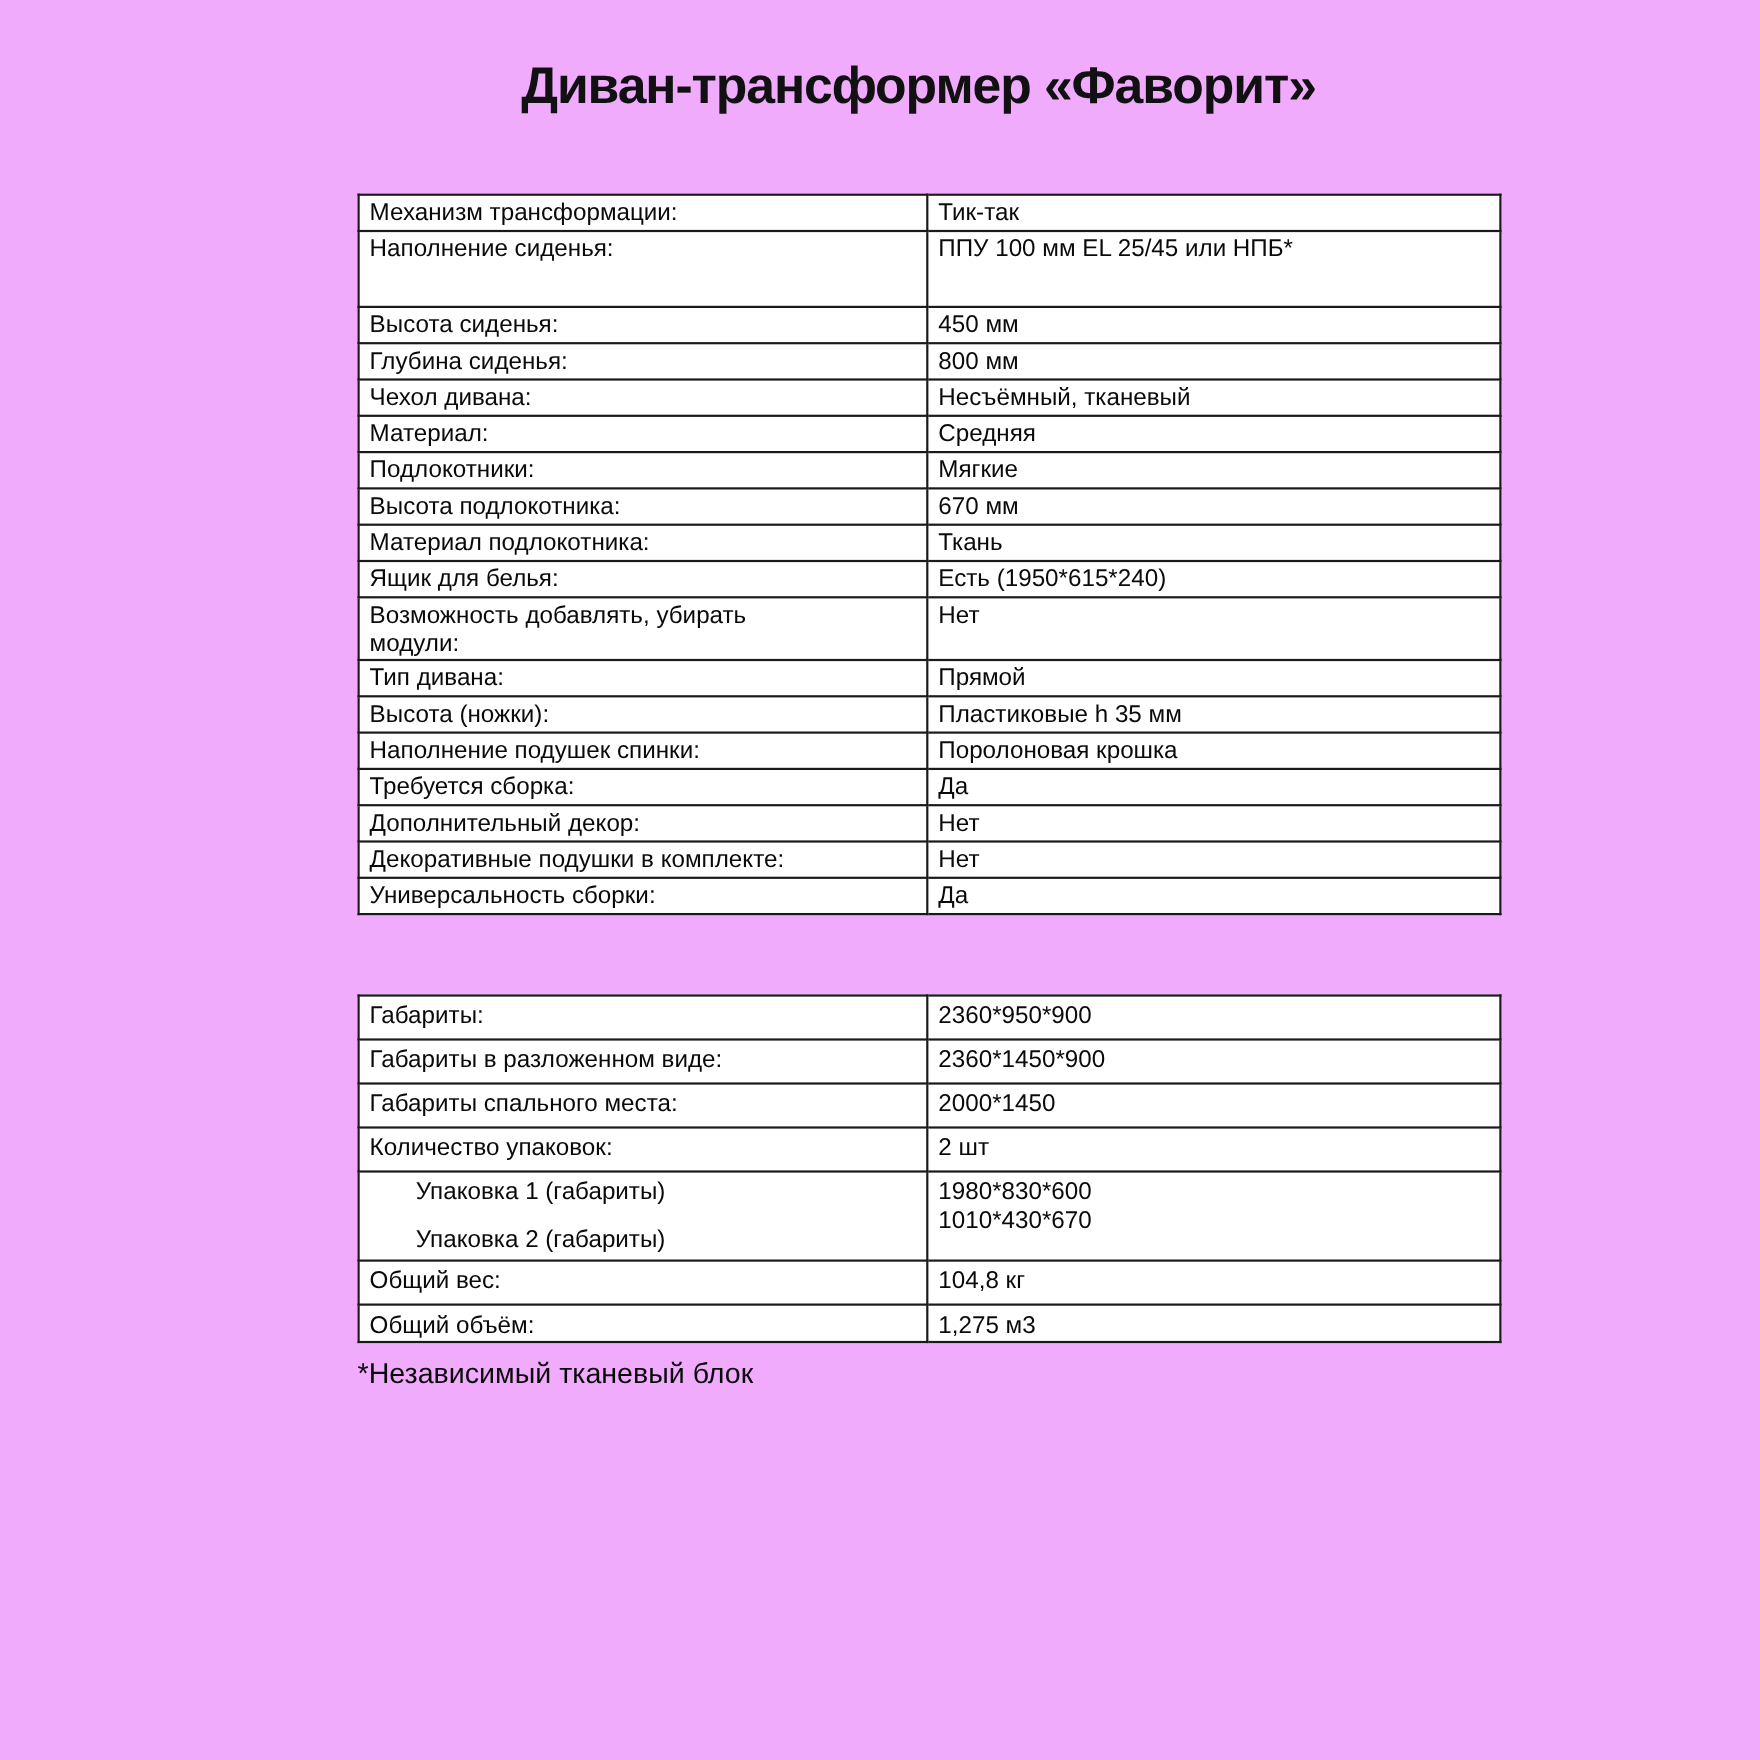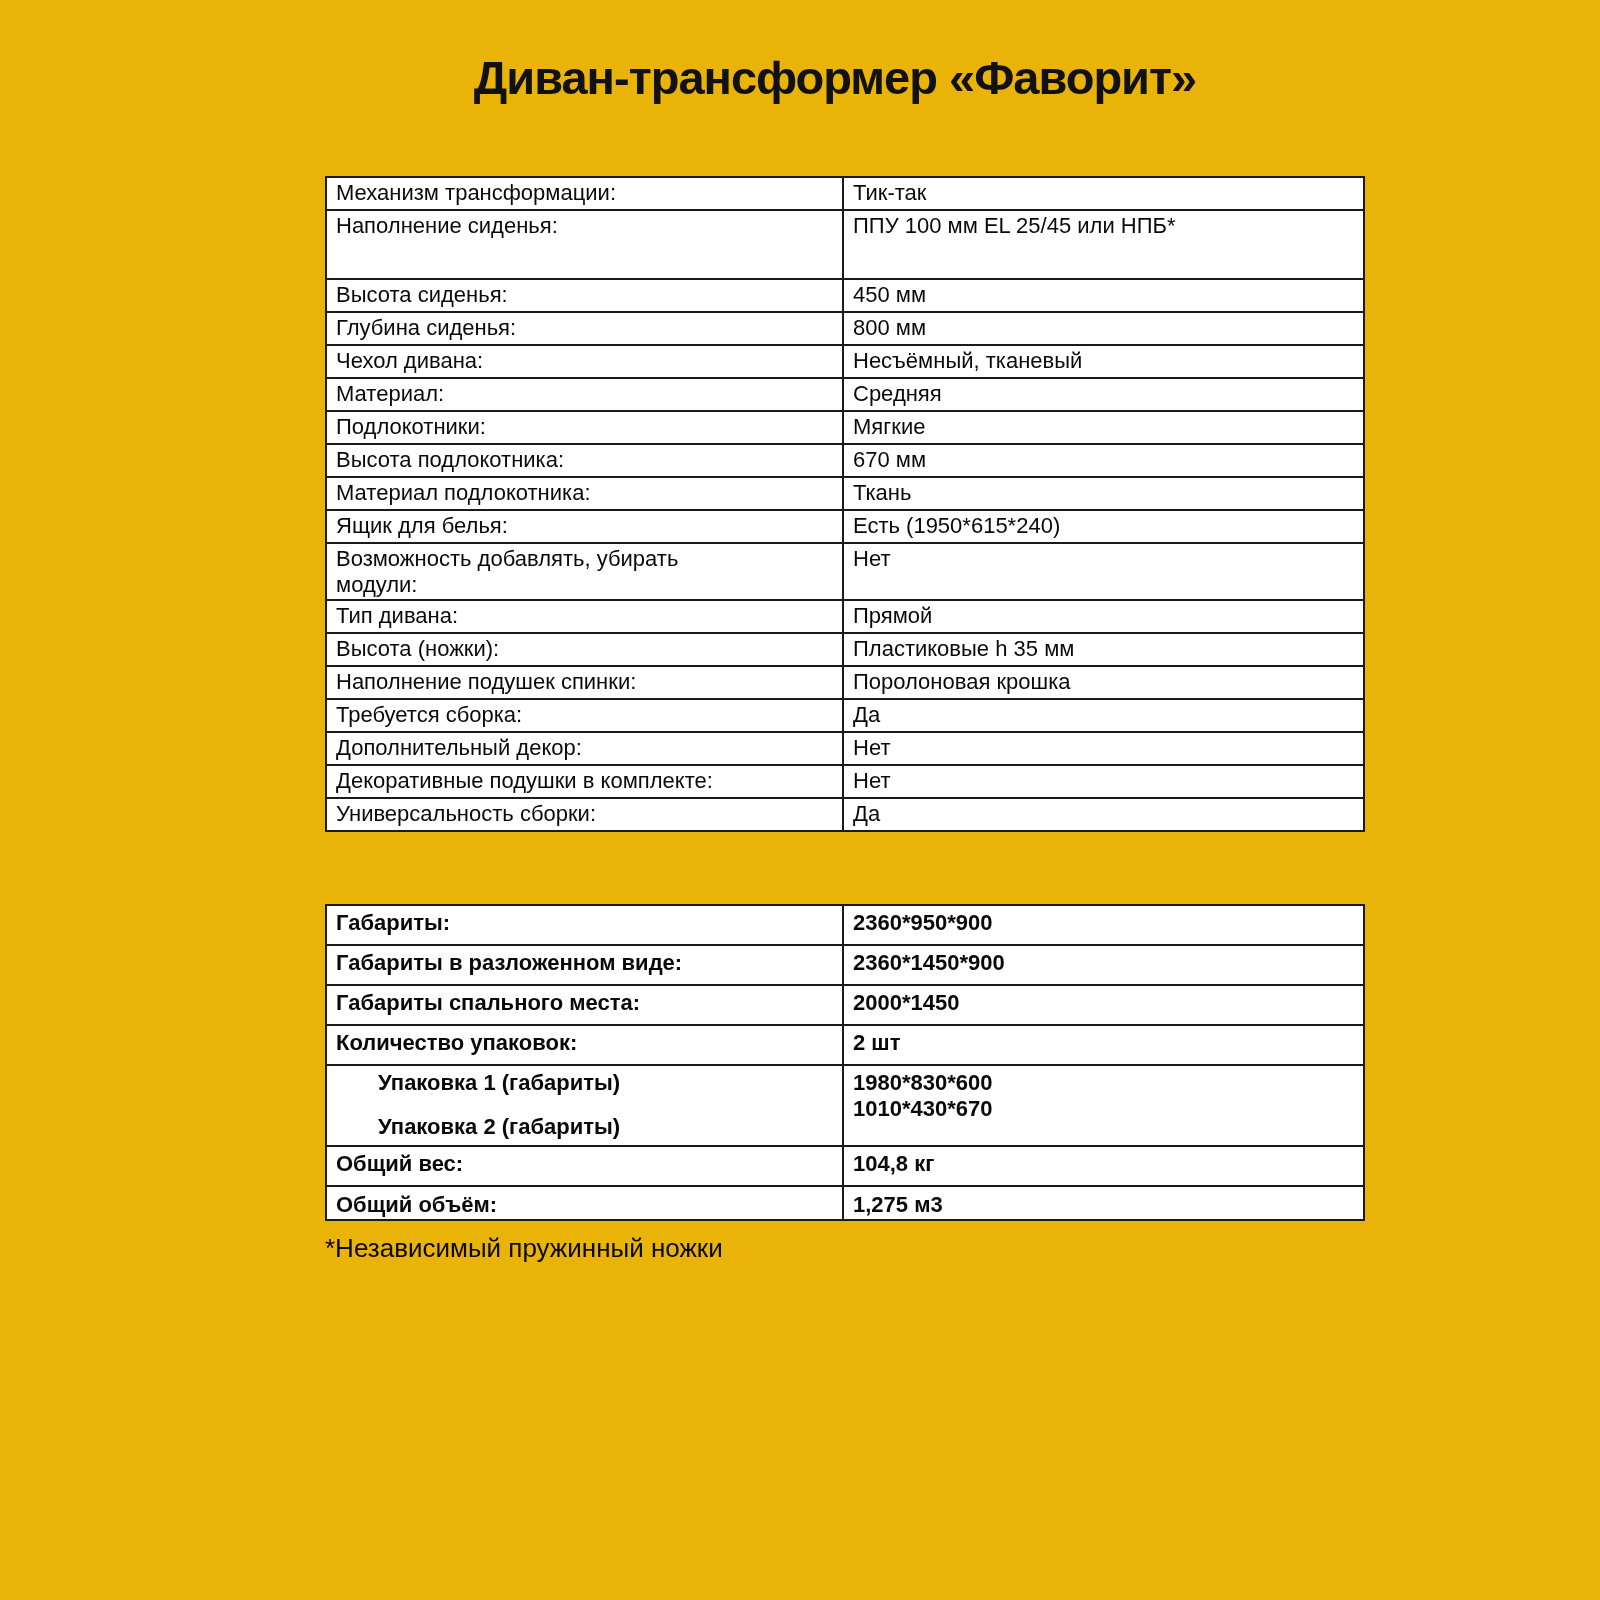--- a/index.html
+++ b/index.html
@@ -9,21 +9,21 @@
     width: 1600px;
     height: 1600px;
     font-family: "Liberation Sans", sans-serif;
     color: #0a0a0a;
     -webkit-font-smoothing: antialiased;
   }
   .page {
     position: relative;
     width: 1600px;
     height: 1600px;
-    background: #eab308;
+    background: #f0abfc;
     overflow: hidden;
   }
   .content {
     position: absolute;
     left: 325px;
     top: 0;
     width: 1020px;
   }
   .title {
     margin: 50px 0 0 0;
@@ -51,21 +51,21 @@
   td.label { width: 497px; }
   td.value { width: 501px; }
 
   
   table.t1 { margin-top: 70px; }
   table.t1 td { height: 28px; }
   table.t1 tr.tall td { height: 64px; }
 
   
   table.t2 { margin-top: 72px; }
-  table.t2 td { height: 33px; padding-top: 4px; font-weight: bold; }
+  table.t2 td { height: 33px; padding-top: 4px; }
   table.t2 tr.pack td { height: 74px; }
   table.t2 tr.pack td.label .line { padding-left: 42px; }
   table.t2 tr.pack td.label .line + .line { margin-top: 18px; }
   table.t2 tr.small td { height: 26px; font-size: 22px; padding-top: 5px; }
 
   .footnote {
     margin-top: 12px;
     font-size: 26px;
     line-height: 1.2;
     color: #0a0a0a;
@@ -286,16 +286,16 @@
             <td class="label">
               <div class="line">Общий объём:</div>
             </td>
             <td class="value">
               <div class="line">1,275 м3</div>
             </td>
           </tr>
         </tbody>
     </table>
 
-    <div class="footnote">*Независимый пружинный ножки</div>
+    <div class="footnote">*Независимый тканевый блок</div>
 
   </div>
 </div>
 
 </body></html>

